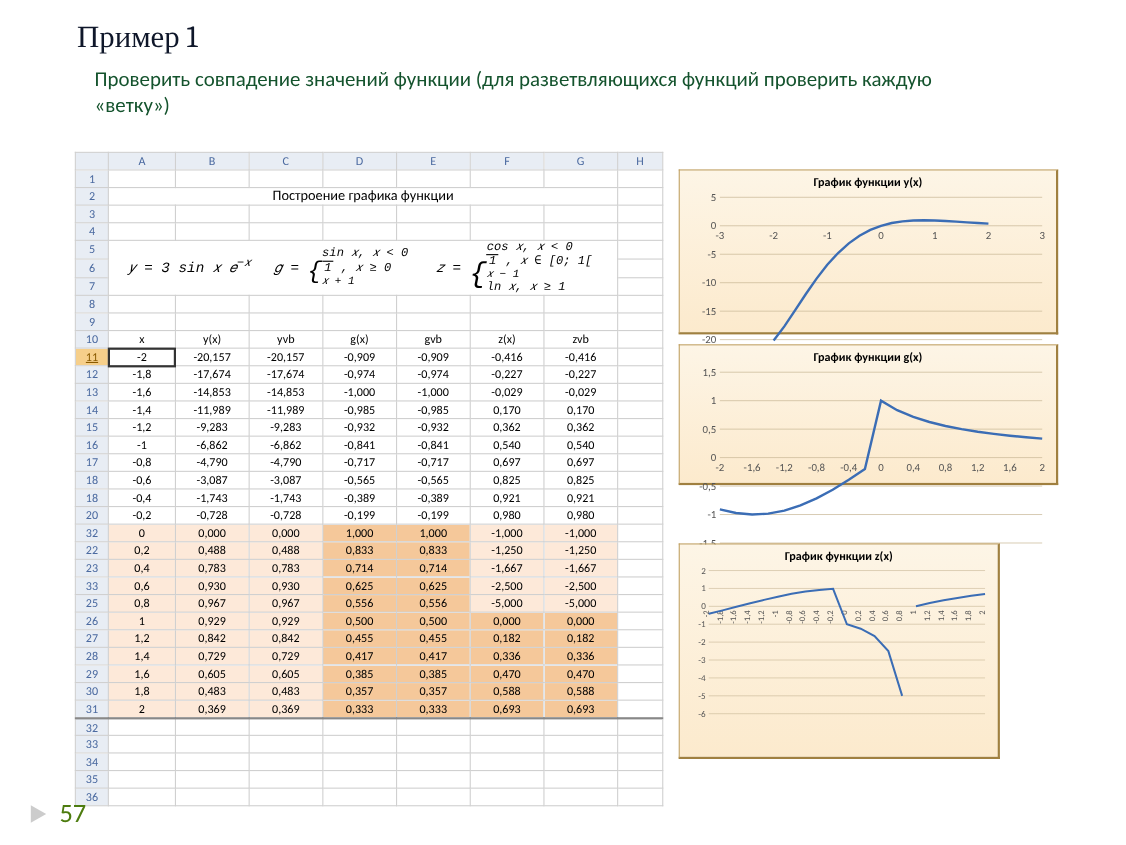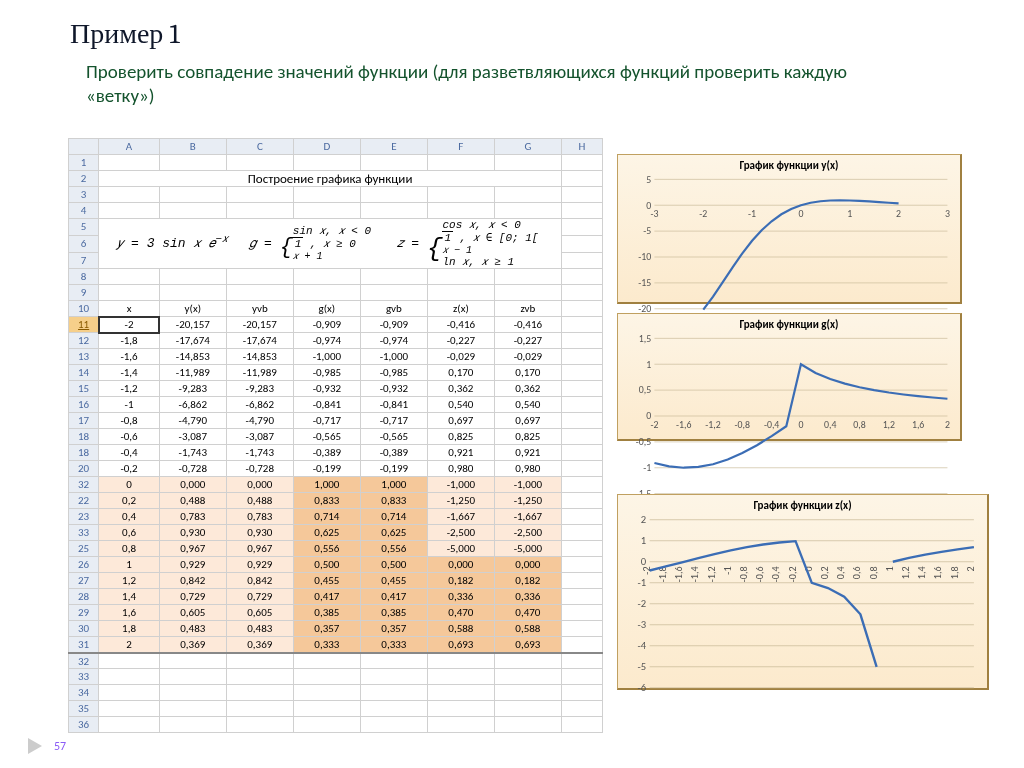--- a/index.html
+++ b/index.html
@@ -18,21 +18,21 @@
   .data-head { font-weight: normal; text-align: center; }
   .num { text-align: right; }
   .shade1 { background: #fde9d9 !important; }
   .shade2 { background: #f5c89a !important; }
   .formula-area { font-family: Liberation Mono, monospace; font-style: italic; font-size: 13px; text-align: left; padding-left: 10px; line-height: 1.1; }
   .chart-box { position: absolute; background: linear-gradient(#fdf5e6, #fceacd); border: 1px solid #c0a060; border-bottom: 2px solid #a08040; border-right: 2px solid #a08040; }
   .chart-title { text-align: center; font-weight: bold; font-size: 11px; padding: 4px 0 2px 0; }
   .chart-plot { position: absolute; left: 8px; right: 6px; top: 20px; bottom: 8px; }
   .footer { position: absolute; left: 28px; bottom: 14px; display: flex; align-items: center; gap: 12px; }
   .footer-arrow { width: 0; height: 0; border-left: 14px solid #ccc; border-top: 8px solid transparent; border-bottom: 8px solid transparent; }
-  .footer-num { color: #8b5cf6; font-size: 12px; }
+  .footer-num { color: #4d7c0f; font-size: 24px; }
   svg text { font-family: Calibri, Arial, sans-serif; }
 </style>
 </head>
 <body>
 
 <div class="slide">
   <div class="title">Пример 1</div>
   <div class="desc">Проверить совпадение значений функции (для разветвляющихся функций проверить каждую «ветку»)</div>
 </div>
 
@@ -486,21 +486,21 @@
       <text x="133.2" y="86" text-anchor="middle" font-size="9" fill="#555">-0,4</text>
       <text x="160" y="86" text-anchor="middle" font-size="9" fill="#555">0</text>
       <text x="186.79999999999998" y="86" text-anchor="middle" font-size="9" fill="#555">0,4</text>
       <text x="213.6" y="86" text-anchor="middle" font-size="9" fill="#555">0,8</text>
       <text x="240.4" y="86" text-anchor="middle" font-size="9" fill="#555">1,2</text>
       <text x="267.20000000000005" y="86" text-anchor="middle" font-size="9" fill="#555">1,6</text>
       <text x="294" y="86" text-anchor="middle" font-size="9" fill="#555">2</text>
       <path d=" M 26.0 118.0 L 39.4 121.1 L 52.8 122.3 L 66.2 121.6 L 79.6 119.1 L 93.0 114.8 L 106.4 108.9 L 119.8 101.7 L 133.2 93.4 L 146.6 84.4 L 160.0 27.7 L 173.4 35.6 L 186.8 41.2 L 200.2 45.4 L 213.6 48.7 L 227.0 51.3 L 240.4 53.5 L 253.8 55.3 L 267.2 56.8 L 280.6 58.1 L 294.0 59.2" fill="none" stroke="#3b6db5" stroke-width="2"></path>
     </svg>
 </div>
-<div class="chart-box" style="left:617px; top:494px; width:372px; height:196px;">
+<div class="chart-box" style="left:617px; top:494px; width:292px; height:196px;">
   <div class="chart-title">График функции z(x)</div>
   <svg class="chart-plot" id="chart-z" viewBox="0 0 300 150">
       <line x1="20" y1="4" x2="294" y2="4" stroke="#c8b896" stroke-width="0.6"></line>
       <text x="17" y="7" text-anchor="end" font-size="9" fill="#555">2</text>
       <line x1="20" y1="21.75" x2="294" y2="21.75" stroke="#c8b896" stroke-width="0.6"></line>
       <text x="17" y="24.75" text-anchor="end" font-size="9" fill="#555">1</text>
       <line x1="20" y1="39.5" x2="294" y2="39.5" stroke="#c8b896" stroke-width="0.6"></line>
       <text x="17" y="42.5" text-anchor="end" font-size="9" fill="#555">0</text>
       <line x1="20" y1="57.25" x2="294" y2="57.25" stroke="#c8b896" stroke-width="0.6"></line>
       <text x="17" y="60.25" text-anchor="end" font-size="9" fill="#555">-1</text>

